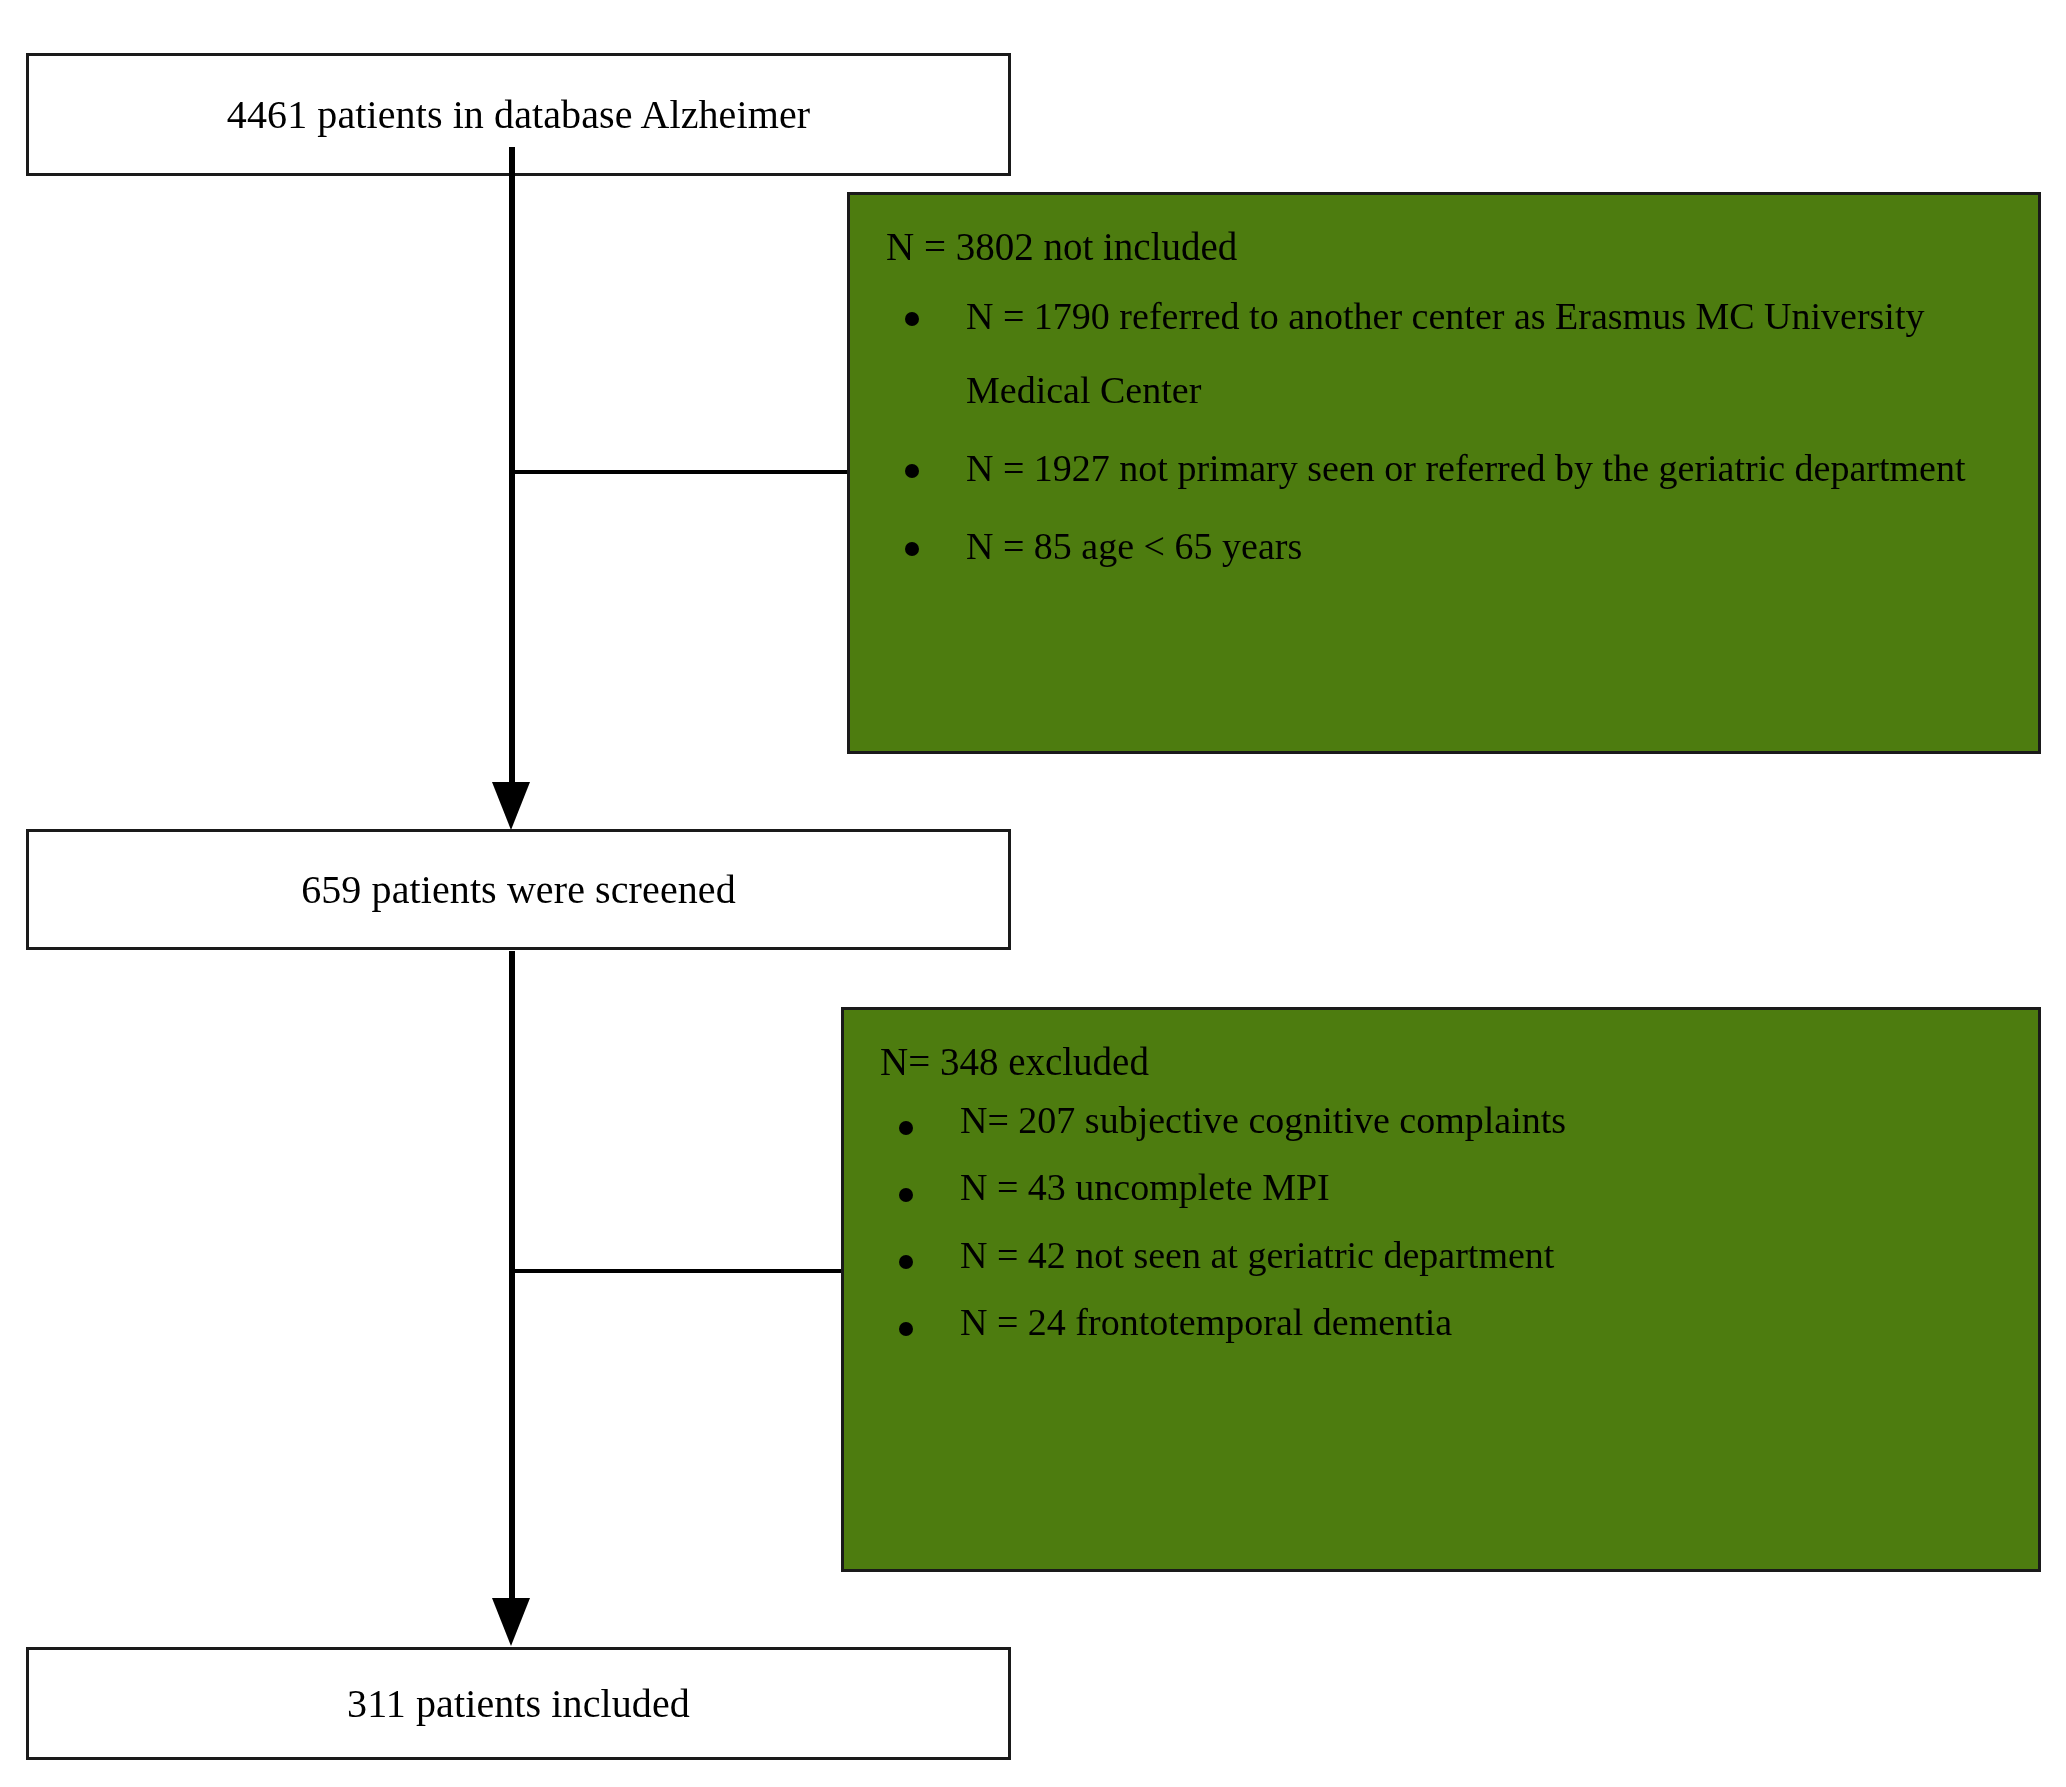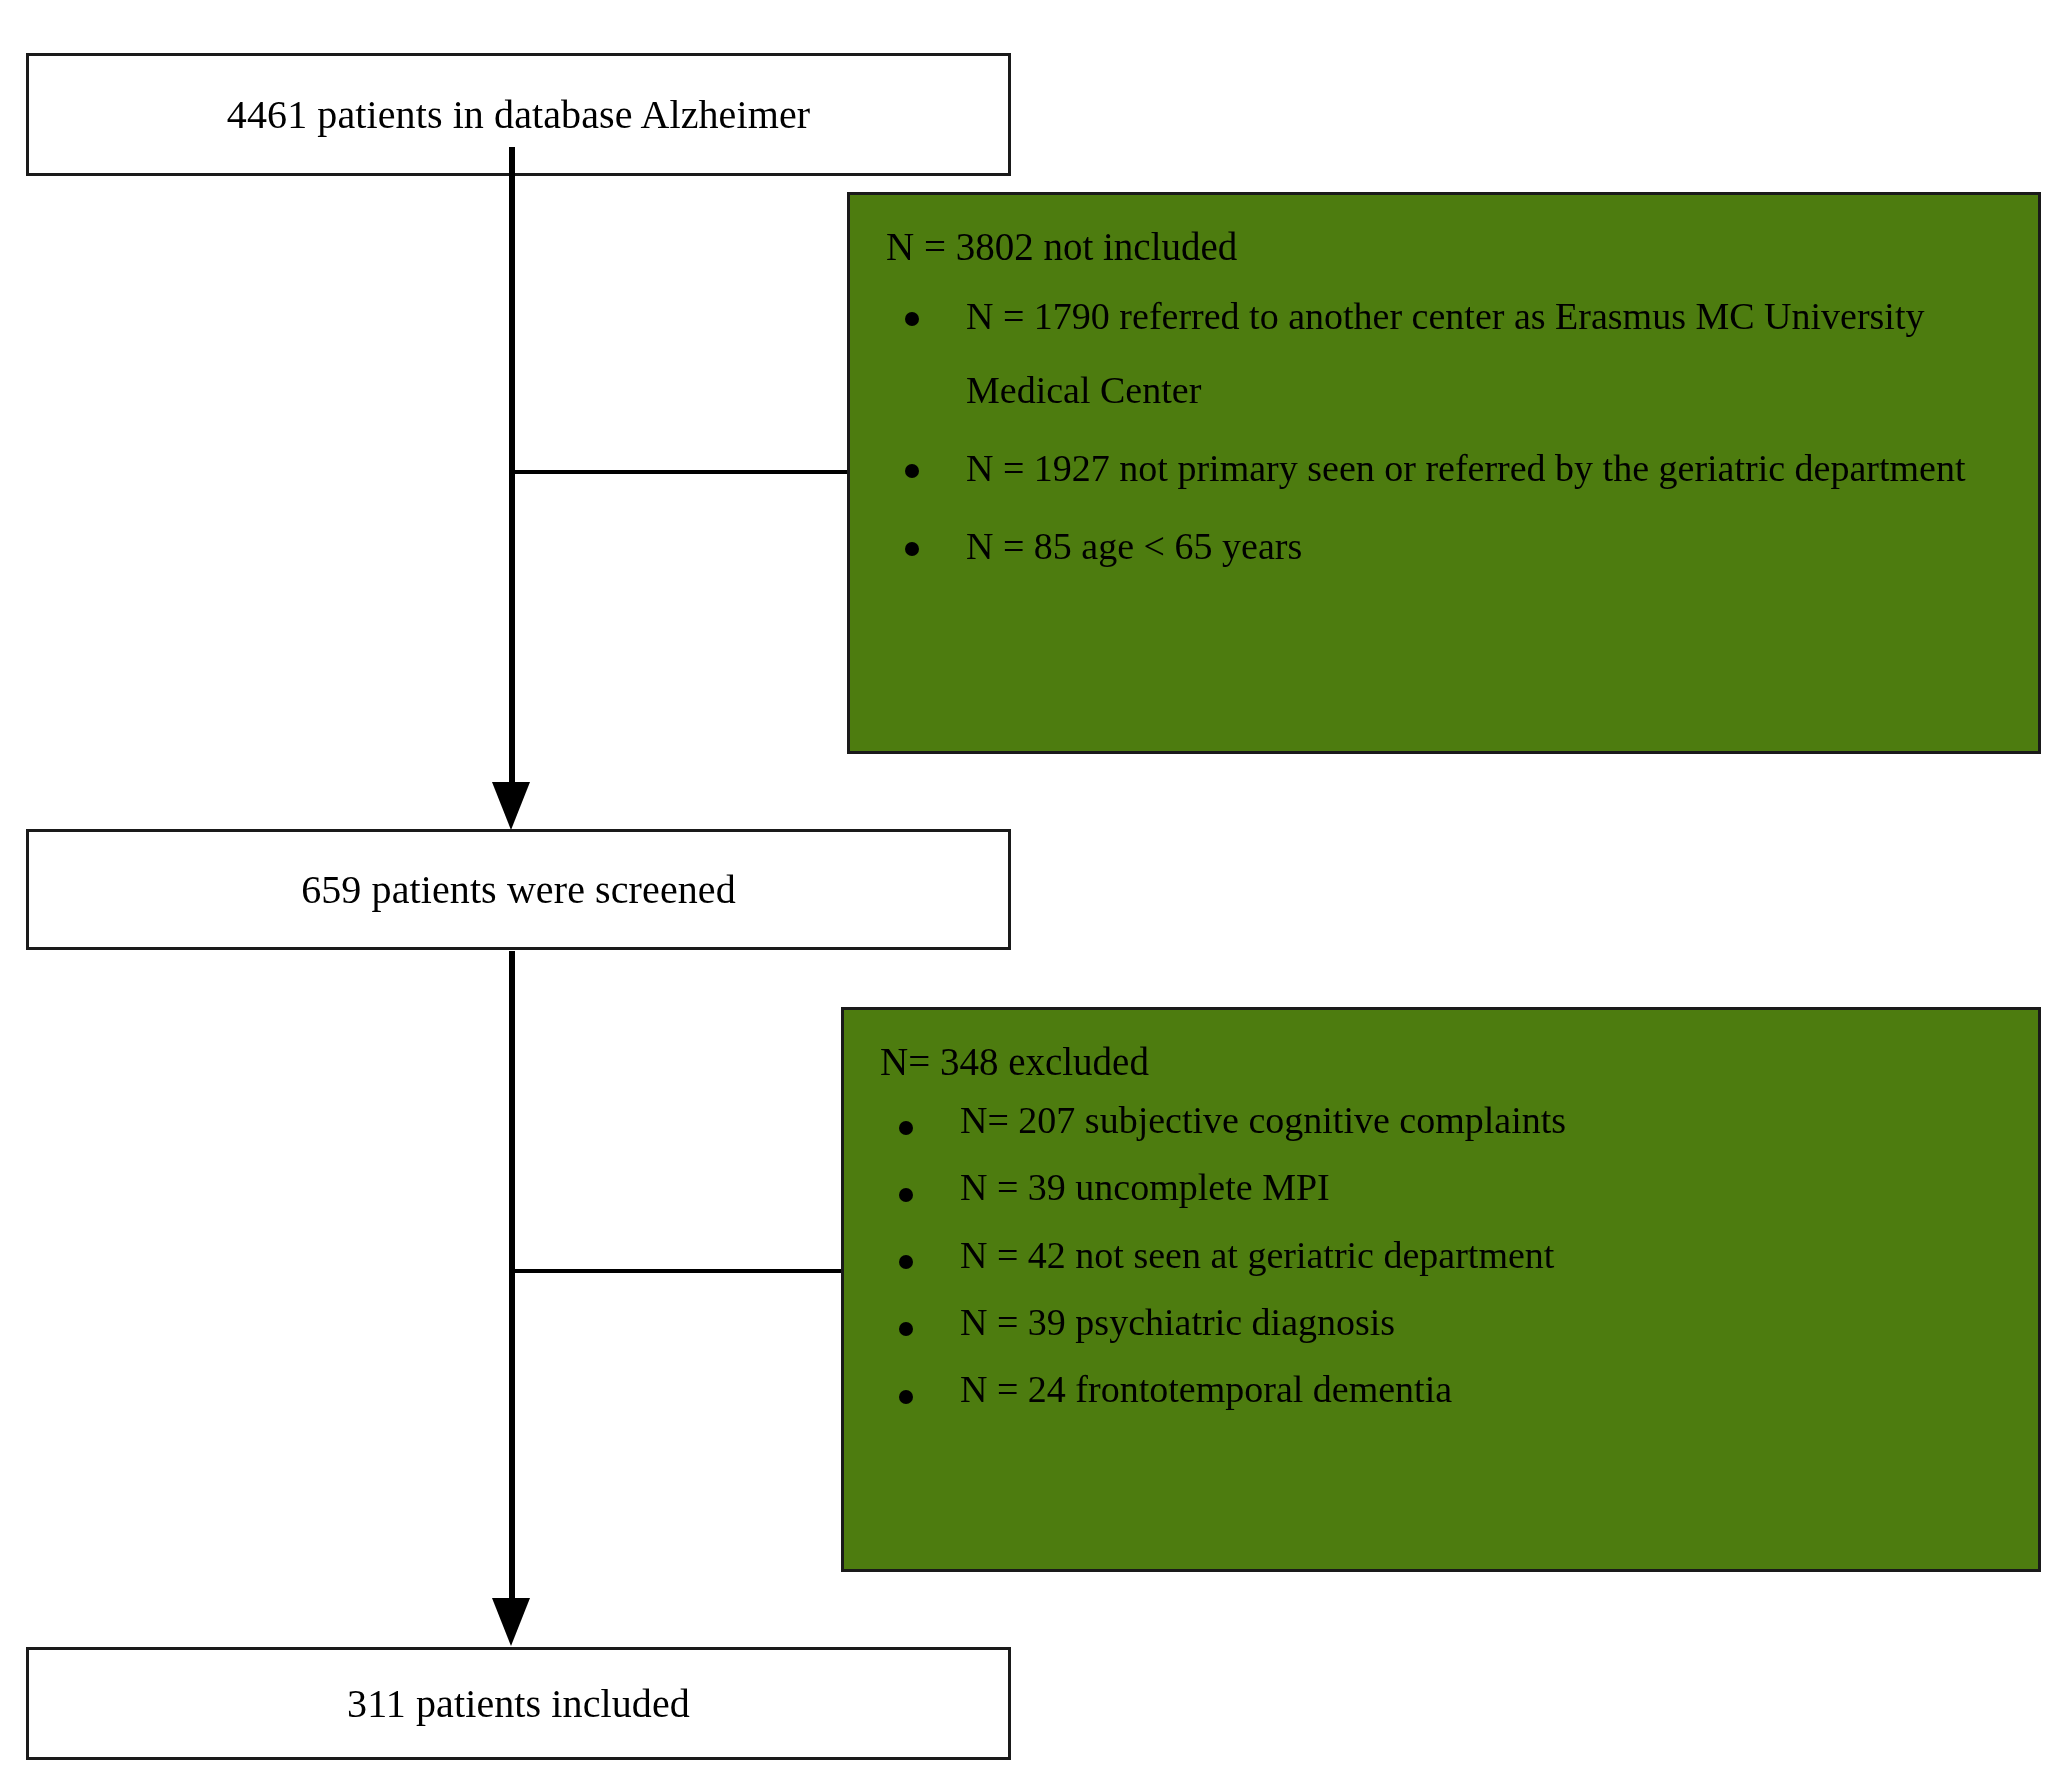--- a/index.html
+++ b/index.html
@@ -155,29 +155,25 @@
   <div class="excl-box" id="box-excluded">
     <div class="excl-inner">
       <p class="excl-heading">N= 348 excluded</p>
       <ul class="excl-list">
         <li class="excl-item narrow">
           <span class="bullet-dot"></span>
           <span>N= 207 subjective cognitive complaints</span>
         </li>
         <li class="excl-item narrow">
           <span class="bullet-dot"></span>
-          <span>N = 39 uncomplete MPI</span>
+          <span>N = 43 uncomplete MPI</span>
         </li>
         <li class="excl-item narrow">
           <span class="bullet-dot"></span>
           <span>N = 42 not seen at geriatric department</span>
-        </li>
-        <li class="excl-item narrow">
-          <span class="bullet-dot"></span>
-          <span>N = 39 psychiatric diagnosis</span>
         </li>
         <li class="excl-item narrow">
           <span class="bullet-dot"></span>
           <span>N = 24 frontotemporal dementia</span>
         </li>
       </ul>
     </div>
   </div>
 
   <div class="node-box" id="box-included">

